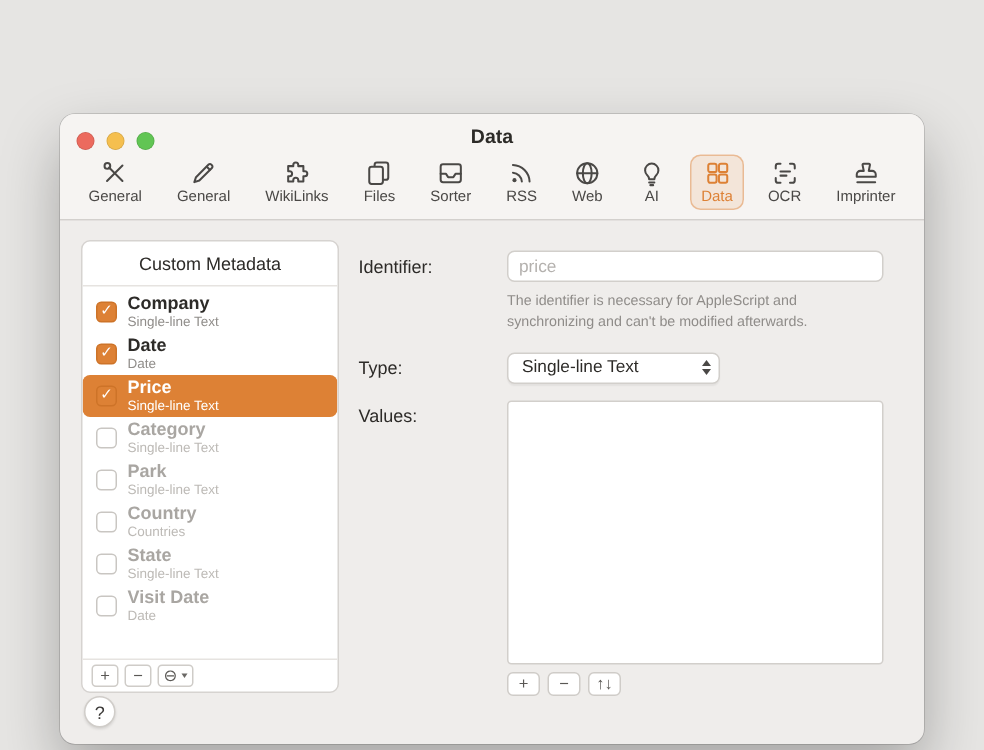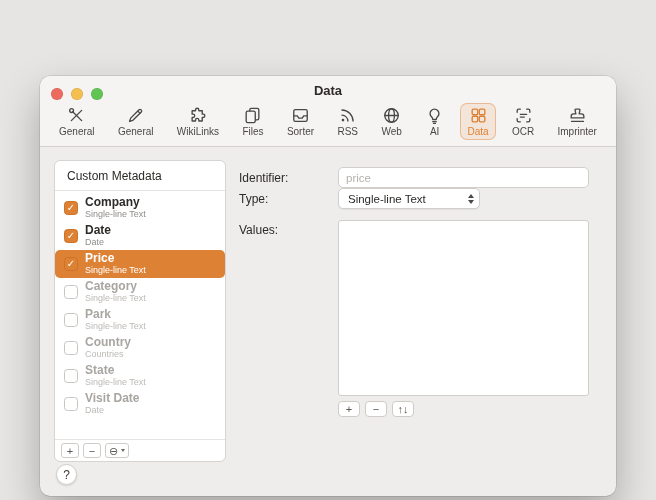--- a/index.html
+++ b/index.html
@@ -29,21 +29,21 @@
   .tb-item { display:flex; flex-direction:column; align-items:center; gap:1px;
              padding:2px 6px 2px; border-radius:7px; border:1px solid transparent; color:#4a4846; }
   .tb-item .tb-lb { font-size:10px; white-space:nowrap; }
   .tb-ic { height:19px; } .tb-ic svg { display:block; }
   .tb-item.sel { color:var(--accent); background:var(--accent-bg); border-color:rgba(221,129,53,.42); }
   
   .content { flex:1; display:flex; padding:13px 14px 0; gap:13px; position:relative; }
   
   .sidebar { width:172px; height:302px; background:#fff; border:1px solid #d6d3d0; border-radius:6px;
              display:flex; flex-direction:column; overflow:hidden; flex:0 0 auto; }
-  .sb-header { font-size:12px; padding:8px 12px 7px; border-bottom:1px solid #e6e3e0; }
+  .sb-header { font-size:12px; padding:8px 12px 7px; border-bottom:1px solid #e6e3e0;text-align:center; }
   .sb-list { flex:1; padding-top:3px; overflow:hidden; }
   .sb-row { height:28px; display:flex; align-items:center; gap:7px; padding:0 6px 0 9px; border-radius:5px; }
   .sb-row.sel { background:var(--accent); }
   .cb { width:14px; height:14px; border-radius:3.5px; background:#fff; border:1px solid #c9c6c2;
         color:#fff; font-size:10px; line-height:12px; text-align:center; flex:0 0 auto; }
   .cb.on { background:var(--accent); border-color:#cd7328; }
   .sb-tx { display:flex; flex-direction:column; line-height:1.05; min-width:0; }
   .sb-nm { font-size:12px; font-weight:bold; white-space:nowrap; }
   .sb-tp { font-size:9px; color:#908d8a; margin-top:1px; white-space:nowrap; }
   .sb-row.unchk .sb-nm { color:#a9a6a2; font-weight:bold; }
@@ -262,20 +262,21 @@
           <button class="mini">−</button>
           <button class="mini">⊖<span class="tri-down tiny"></span></button>
         </div>
     </div>
 
     <div class="detail">
       <div class="frow">
         <span class="flabel">Identifier:</span>
         <input class="idfield" value="price" style="">
       </div>
+      <div class="help">The identifier is necessary for AppleScript and synchronizing and can't be modified afterwards.</div>
       <div class="frow">
         <span class="flabel">Type:</span>
         <div class="selectbox">
           <span>Single-line Text</span>
           <span class="updown">
             <span class="tri-up"></span>
               <span class="tri-down"></span>
           </span>
         </div>
       </div>

